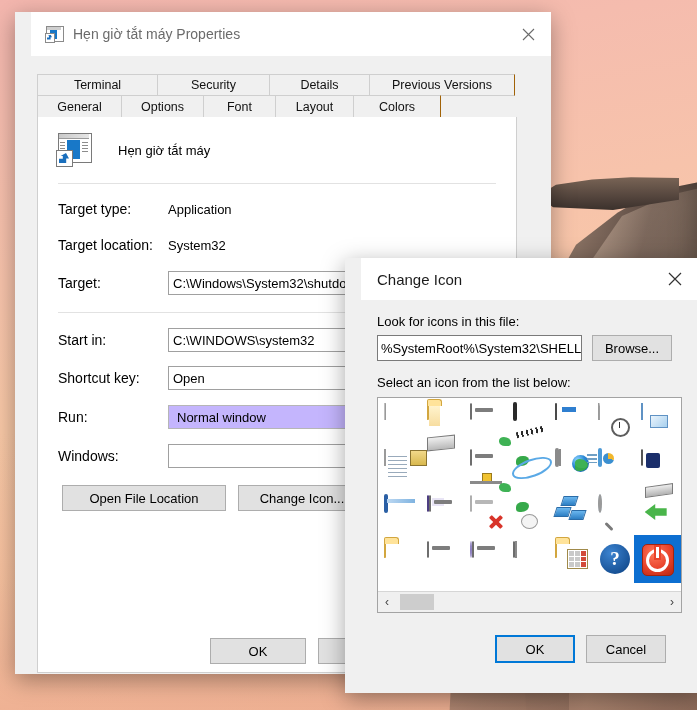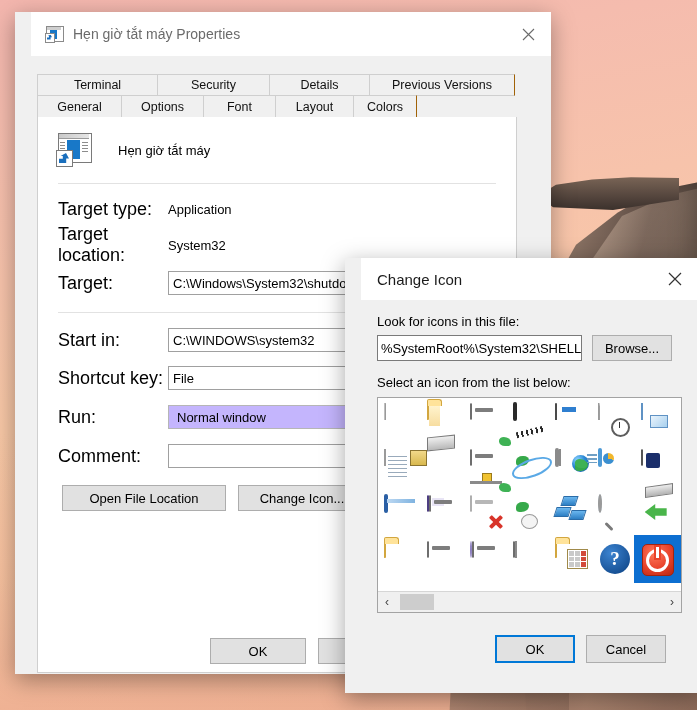--- a/index.html
+++ b/index.html
@@ -78,21 +78,21 @@
   .tabrow2 .tab.active{height:30px;margin-top:-6px;border-bottom:1px solid #fff;}
 
   .pane{
     position:absolute;left:22px;top:61px;width:478px;height:555px;
     background:#fff;border:1px solid #cfcfcf;border-top:none;
   }
   .hdr-row{display:flex;align-items:center;padding:16px 0 0 18px;}
   .hdr-name{margin-left:26px;font-size:13px;}
   .rule{height:1px;background:#e2e2e2;margin:16px 20px 0 20px;}
   .frow{display:flex;align-items:center;height:22px;margin:14px 0 0 20px;}
-  .flabel{width:110px;font-size:18px;}
+  .flabel{width:110px;font-size:14px;}
   .fvalue{font-size:13px;}
   .finput{
     box-sizing:border-box;height:24px;width:318px;border:1px solid #a0a0a0;background:#fff;
     display:flex;align-items:center;padding:0 4px;font-size:13px;white-space:nowrap;overflow:hidden;
   }
   .finput.readonly{background:#c4b5fd;border:1px solid #b6b6b6;padding-left:8px;}
   .btnrow{display:flex;gap:12px;margin:18px 0 0 24px;}
   .btn{
     box-sizing:border-box;height:26px;border:1px solid #adadad;background:#e1e1e1;
     display:flex;align-items:center;justify-content:center;font-size:13px;color:#000;
@@ -270,21 +270,21 @@
         <div class="tab" style="width:120px">Terminal</div>
         <div class="tab" style="width:112px">Security</div>
         <div class="tab" style="width:100px">Details</div>
         <div class="tab" style="width:146px">Previous Versions</div>
       </div>
       <div class="tabrow tabrow2">
         <div class="tab" style="width:84px">General</div>
         <div class="tab" style="width:82px">Options</div>
         <div class="tab" style="width:72px">Font</div>
         <div class="tab" style="width:78px">Layout</div>
-        <div class="tab" style="width:64px">Colors</div>
+        <div class="tab" style="width:88px">Colors</div>
       </div>
     </div>
 
     <div class="pane">
 
       <div class="hdr-row">
         <span class="sicon">
           <span class="winbox"></span>
             <span class="winbar"></span>
             <span class="blue"></span>
@@ -319,30 +319,30 @@
 
       <div class="rule" style="margin-top:18px"></div>
 
       <div class="frow" style="margin-top:16px">
         <span class="flabel">Start in:</span>
         <span class="finput">C:\WINDOWS\system32</span>
       </div>
 
       <div class="frow" style="margin-top:16px">
         <span class="flabel">Shortcut key:</span>
-        <span class="finput">File</span>
+        <span class="finput">Open</span>
       </div>
 
       <div class="frow" style="margin-top:17px">
         <span class="flabel">Run:</span>
         <span class="finput readonly">Normal window</span>
       </div>
 
       <div class="frow" style="margin-top:17px">
-        <span class="flabel">Comment:</span>
+        <span class="flabel">Windows:</span>
         <span class="finput"></span>
       </div>
 
       <div class="btnrow">
         <span class="btn" style="width:164px">Open File Location</span>
         <span class="btn" style="width:128px">Change Icon...</span>
       </div>
     </div>
 
     <div class="props-footer">

